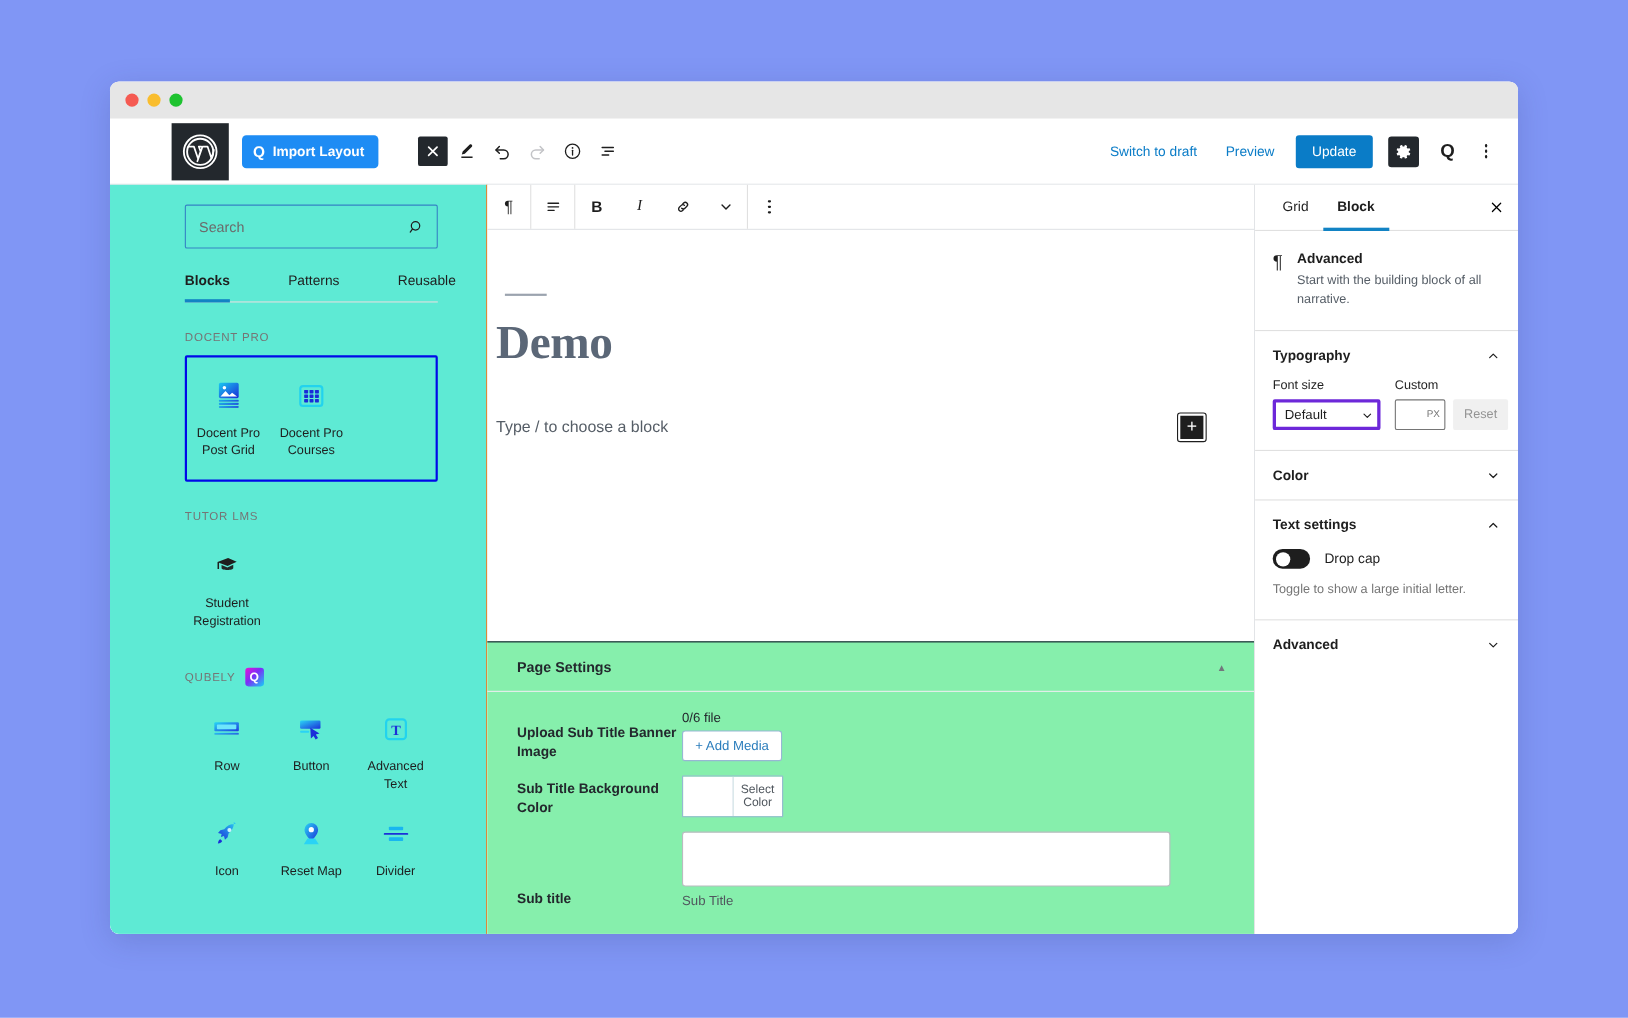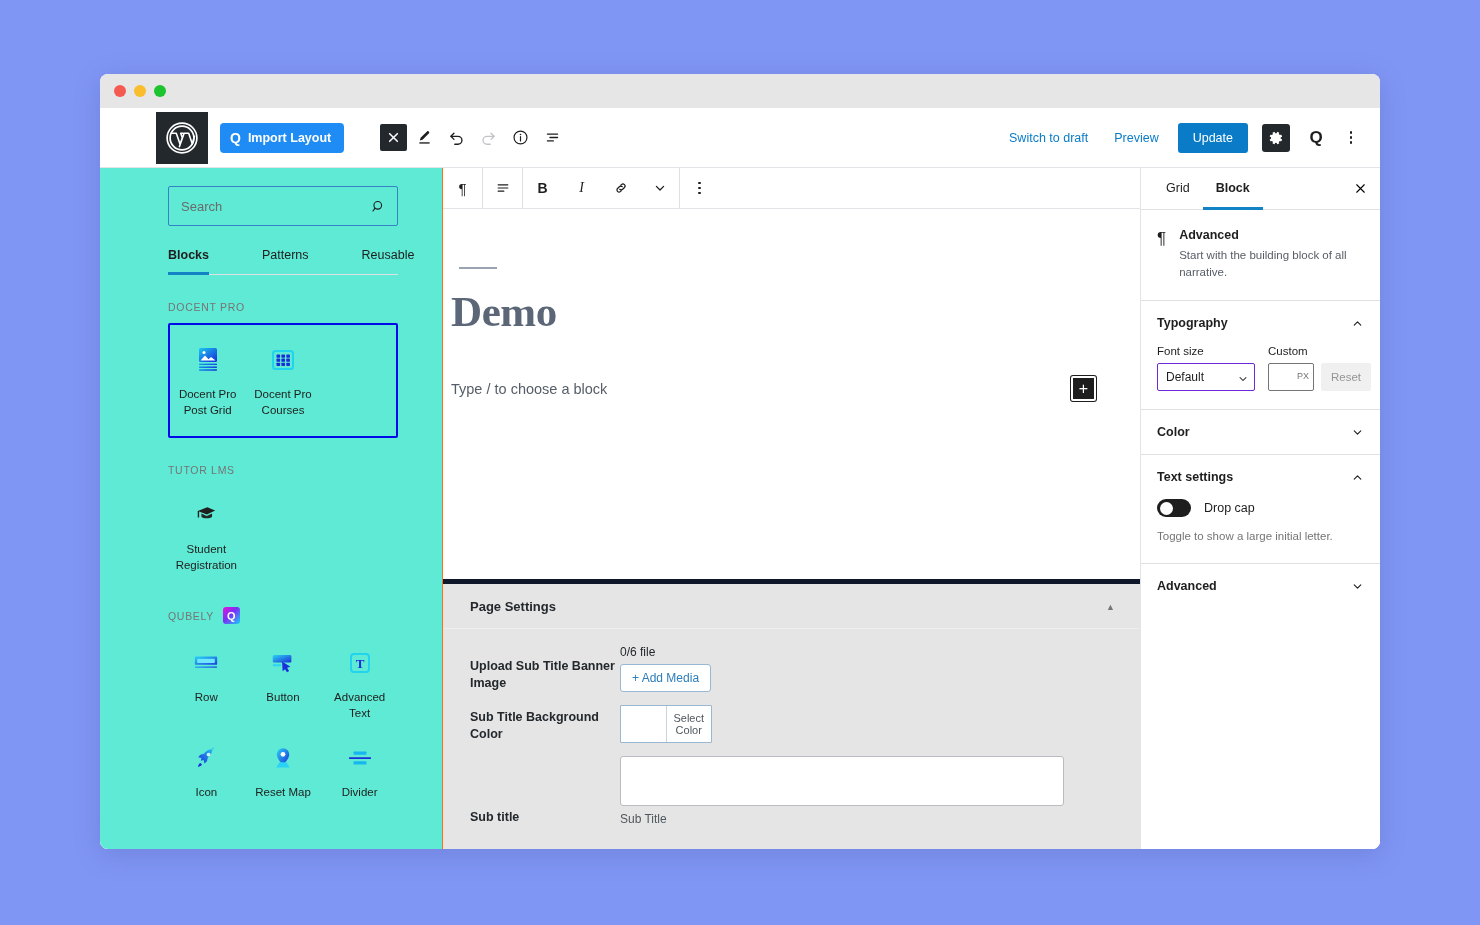--- a/index.html
+++ b/index.html
@@ -204,21 +204,21 @@
   .para-placeholder { font-size: 14.5px; color: #555d66; flex: 1; }
   .add-block-btn {
     width: 25px; height: 25px; background: #1e1e1e; color: #fff;
     border: 2px solid #fff; border-radius: 2px; cursor: pointer;
     display: flex; align-items: center; justify-content: center;
     font-size: 16px; line-height: 1; box-shadow: 0 0 0 1px #1e1e1e;
     font-family: inherit;
   }
 
   
-  .metabox { border-top: 5px solid #0f172a; background: #e5e5e5; }
+  .metabox { border-top: 1px solid #0f172a; background: #86efac; }
   .metabox-head {
     display: flex; align-items: center; justify-content: space-between;
     padding: 15px 25px 14px 27px; border-bottom: 1px solid #eceef0;
     cursor: pointer;
   }
   .metabox-head h3 { font-size: 13px; font-weight: 700; color: #23282d; }
   .metabox-head .caret { font-size: 9px; color: #72777c; }
   .metabox-body { padding: 16px 25px 10px 27px; }
   .field-row { display: flex; margin-bottom: 13px; align-items: flex-end; }
   .field-label {
@@ -287,21 +287,21 @@
   .panel-head .chev svg { width: 13px; height: 13px; }
   .panel-sep { border-bottom: 1px solid #e0e0e0; }
   .panel-body { padding: 0 16px 18px 16px; }
 
   .typo-row { display: flex; gap: 13px; align-items: flex-end; }
   .fld { display: flex; flex-direction: column; gap: 6px; }
   .fld > label { font-size: 11.5px; color: #1e1e1e; }
   .sel-wrap { position: relative; }
   .sel-wrap select {
     appearance: none; -webkit-appearance: none;
-    width: 98px; height: 28px; border: 1px solid #6d28d9; border-radius: 2px;
+    width: 98px; height: 28px; border: 3px solid #6d28d9; border-radius: 2px;
     background: #fff; font-family: inherit; font-size: 12px;
     padding: 0 22px 0 8px; color: #1e1e1e; cursor: pointer;
   }
   .sel-wrap .chevd { position: absolute; right: 6px; top: 8px; pointer-events: none; }
   .sel-wrap .chevd svg { width: 12px; height: 12px; }
   .px-input {
     width: 46px; height: 28px; border: 1px solid #757575; border-radius: 2px;
     font-family: inherit; font-size: 12px; padding: 0 18px 0 6px;
     outline: none; text-align: left;
   }

